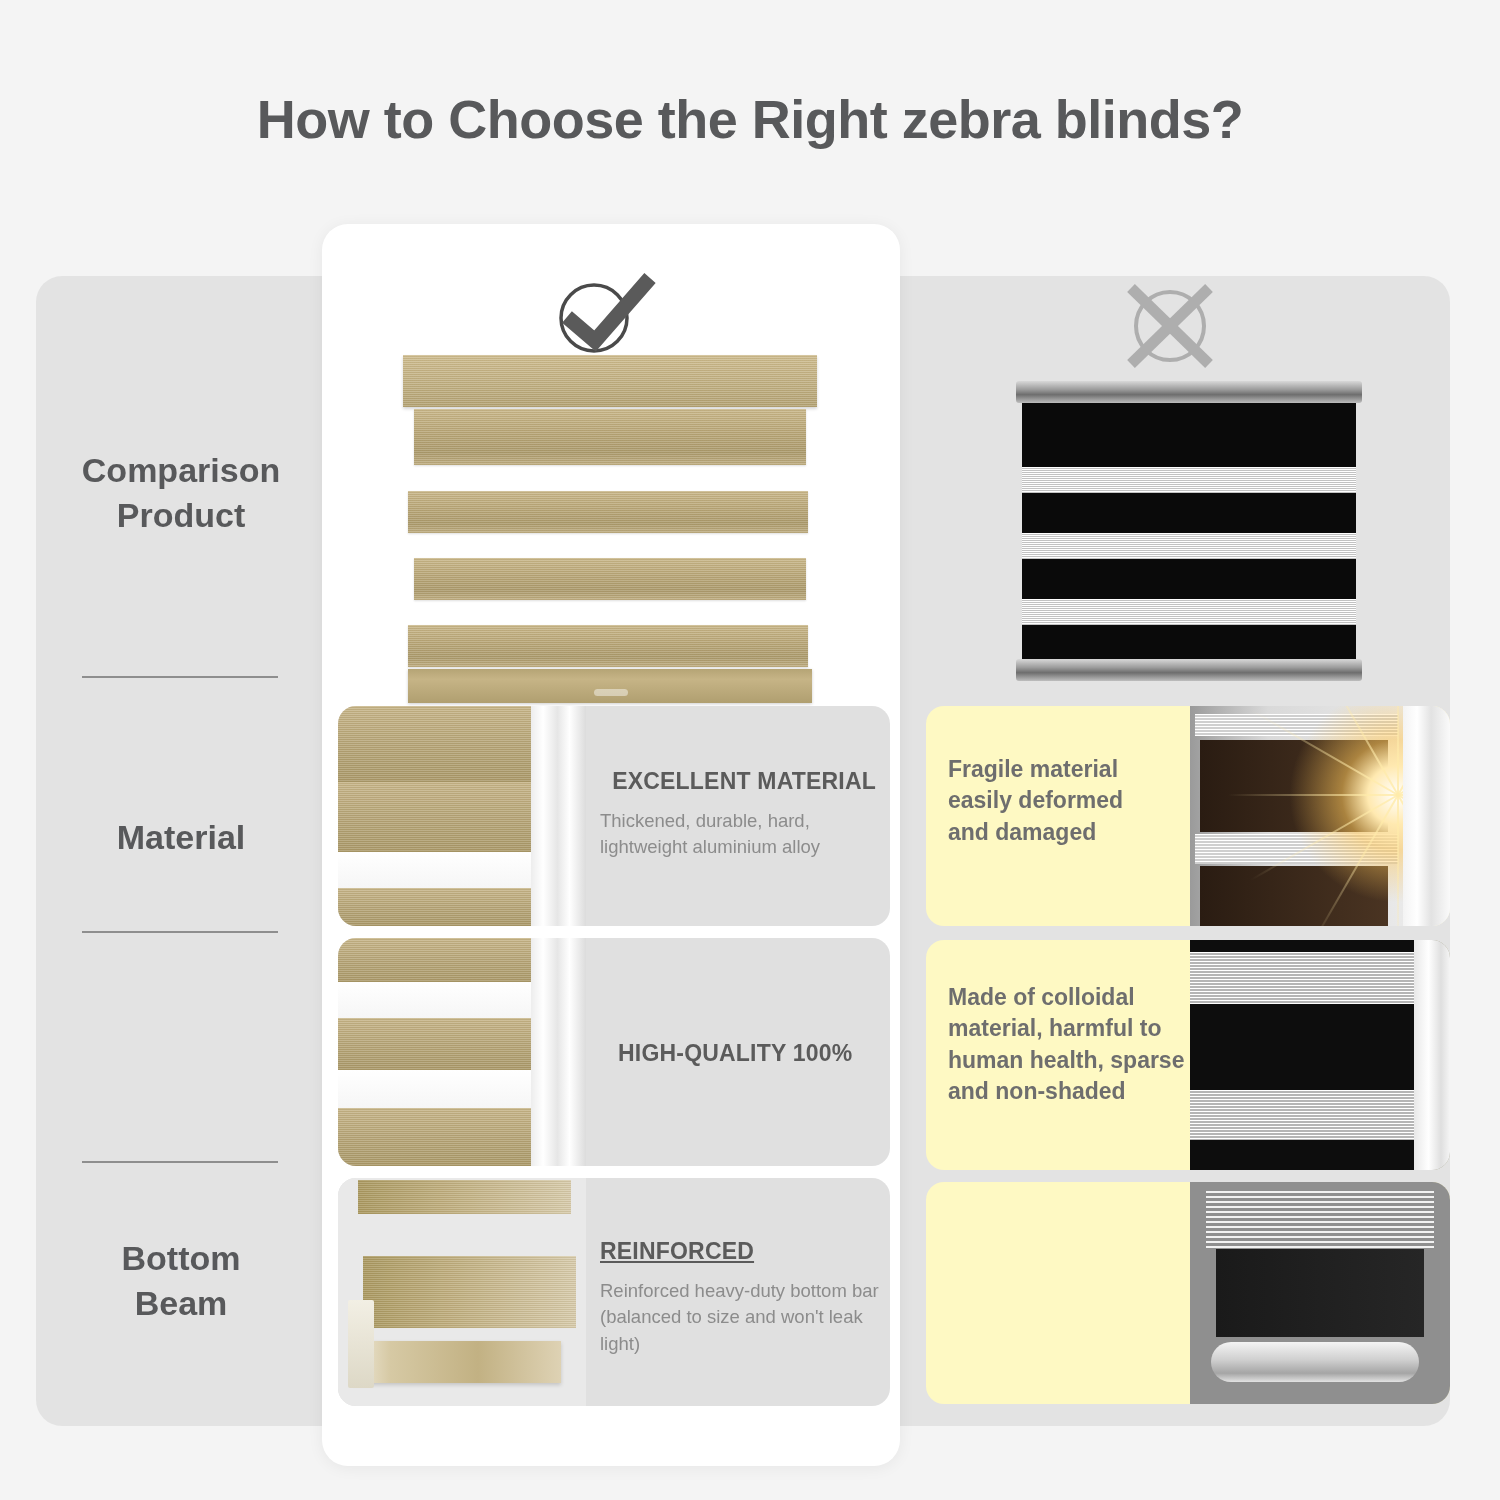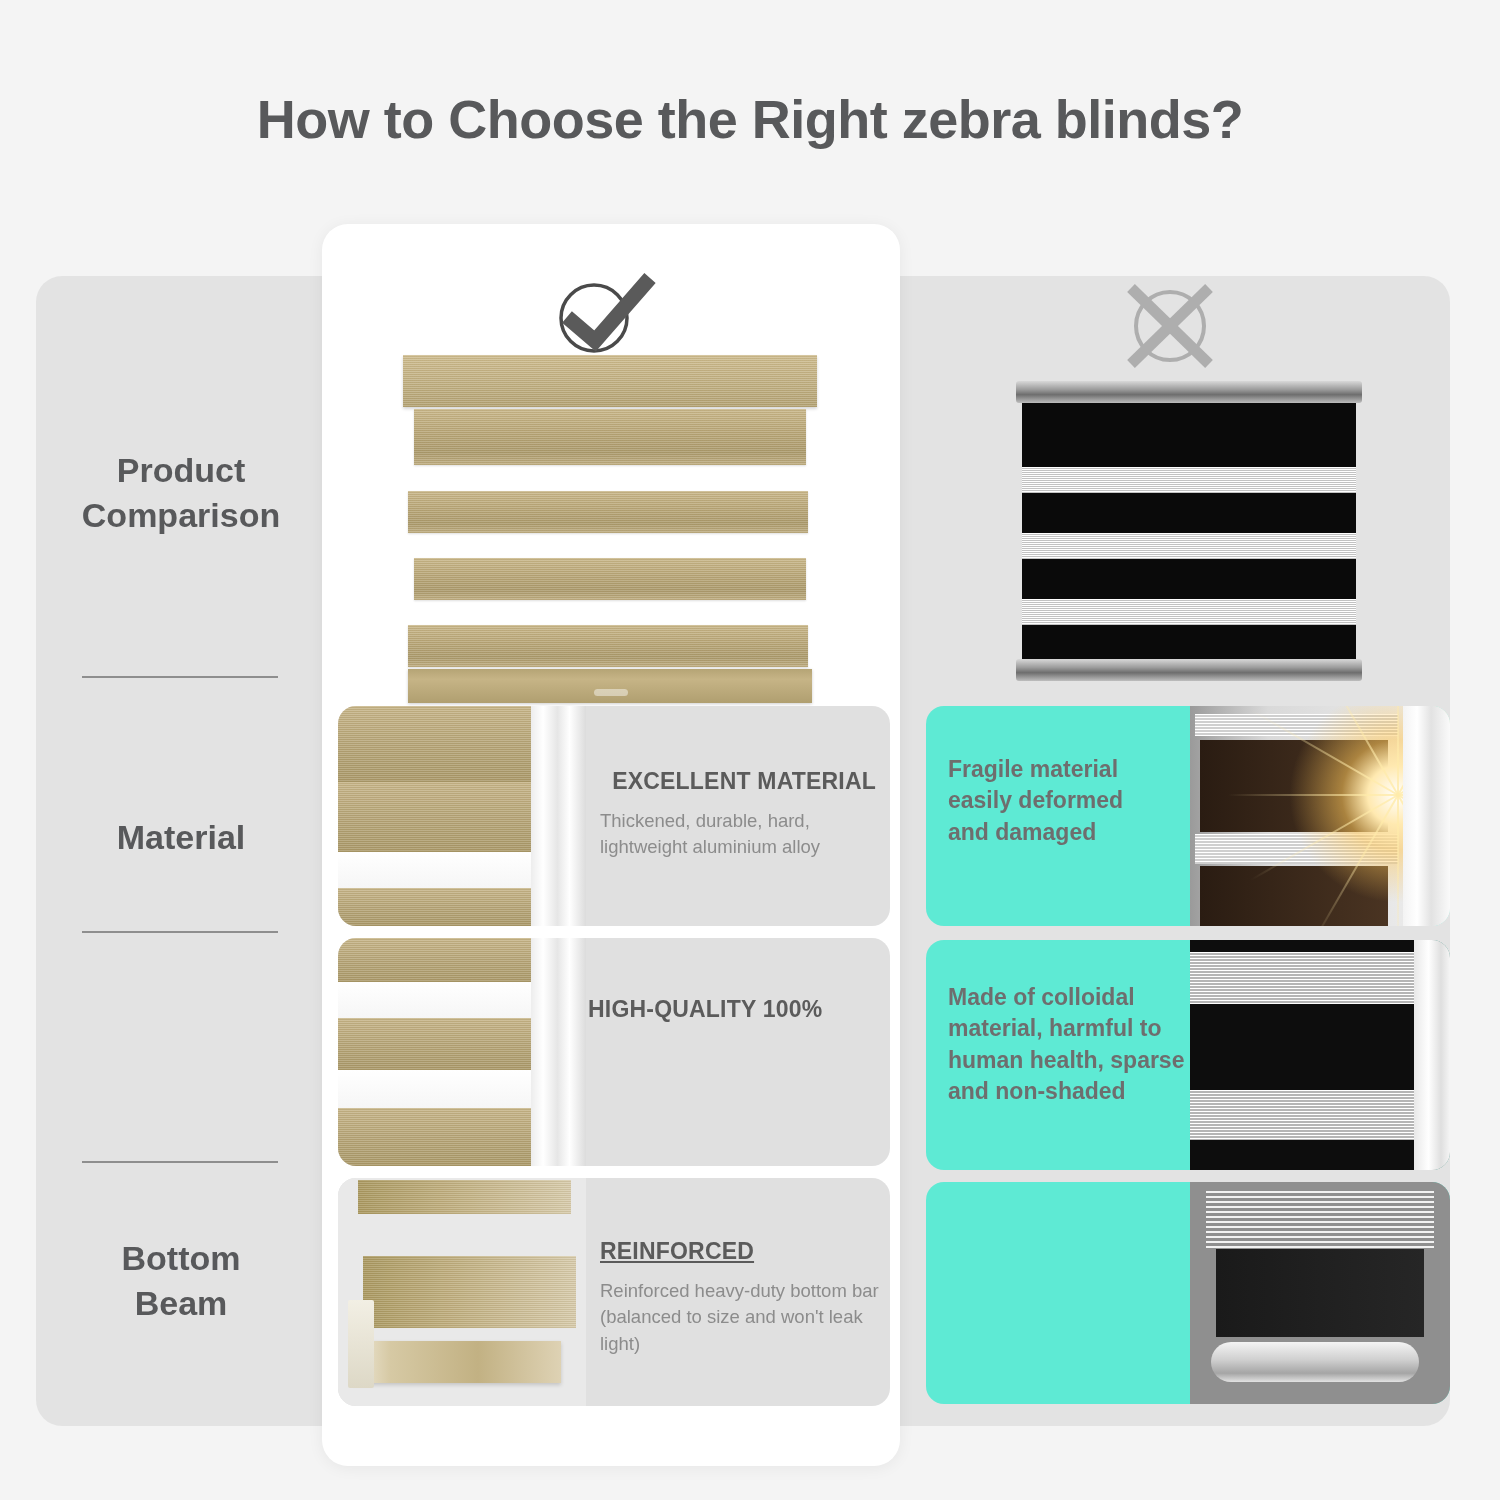--- a/index.html
+++ b/index.html
@@ -117,21 +117,21 @@
         #c2c2c2 1px, #c2c2c2 2px);
   }
 
   
   .card {
     position: absolute;
     border-radius: 18px;
     overflow: hidden;
   }
   .card-good { background: #e0e0e0; }
-  .card-bad  { background: #5eead4; }
+  .card-bad  { background: #fef9c3; }
 
   .card-img { position: absolute; top: 0; height: 100%; overflow: hidden; }
   .card-txt { position: absolute; top: 0; height: 100%; }
 
   .feat-head {
     position: absolute; left: 0; width: 100%;
     font-size: 23px; font-weight: bold; color: #5b5b5b;
     letter-spacing: 0.2px;
   }
   .feat-body {
@@ -221,22 +221,22 @@
 
 <div id="stage">
 
   <div class="title">How to Choose the Right zebra blinds?</div>
 
   <div class="panel-gray"></div>
 
   <div class="labelcol">
 
     <div class="rowlabel" style="top:172px;">
+      <div>Comparison</div>
       <div>Product</div>
-      <div>Comparison</div>
     </div>
     <div class="divider" style="top:400px;"></div>
 
     <div class="rowlabel" style="top:525px;margin-top:14px;">
       <div>Material</div>
     </div>
     <div class="divider" style="top:655px;"></div>
 
     <div class="divider" style="top:885px;"></div>
 
@@ -280,21 +280,21 @@
 
     <div class="card card-good" style="left:16px; top:714px; width:552px; height:228px;">
       <div class="card-img img-tanframe" style="left:0; width:248px;">
         <div class="tf-band tf-tan" style="top:0;    height:44px;"></div>
         <div class="tf-band tf-white" style="top:44px; height:36px;"></div>
         <div class="tf-band tf-tan" style="top:80px; height:52px;"></div>
         <div class="tf-band tf-white" style="top:132px;height:38px;"></div>
         <div class="tf-band tf-tan" style="top:170px;height:58px;"></div>
         <div class="tf-frame"></div>
       </div>
-      <div class="card-txt" style="left:250px; width:282px;">
+      <div class="card-txt" style="left:280px; width:282px;margin-top:44px;">
         <div class="feat-head" style="top:58px;">HIGH-QUALITY 100%</div>
       </div>
     </div>
 
     <div class="card card-good" style="left:16px; top:954px; width:552px; height:228px;">
       <div class="card-img img-beam" style="left:0; width:248px;">
         <div class="bm-slat" style="top:2px;  width:86%; height:34px;"></div>
         <div class="bm-slat" style="top:78px; width:86%; height:72px; left:10%;"></div>
         <div class="bm-bar" style="width:84%; height:42px;"></div>
         <div class="bm-endcap"></div>

